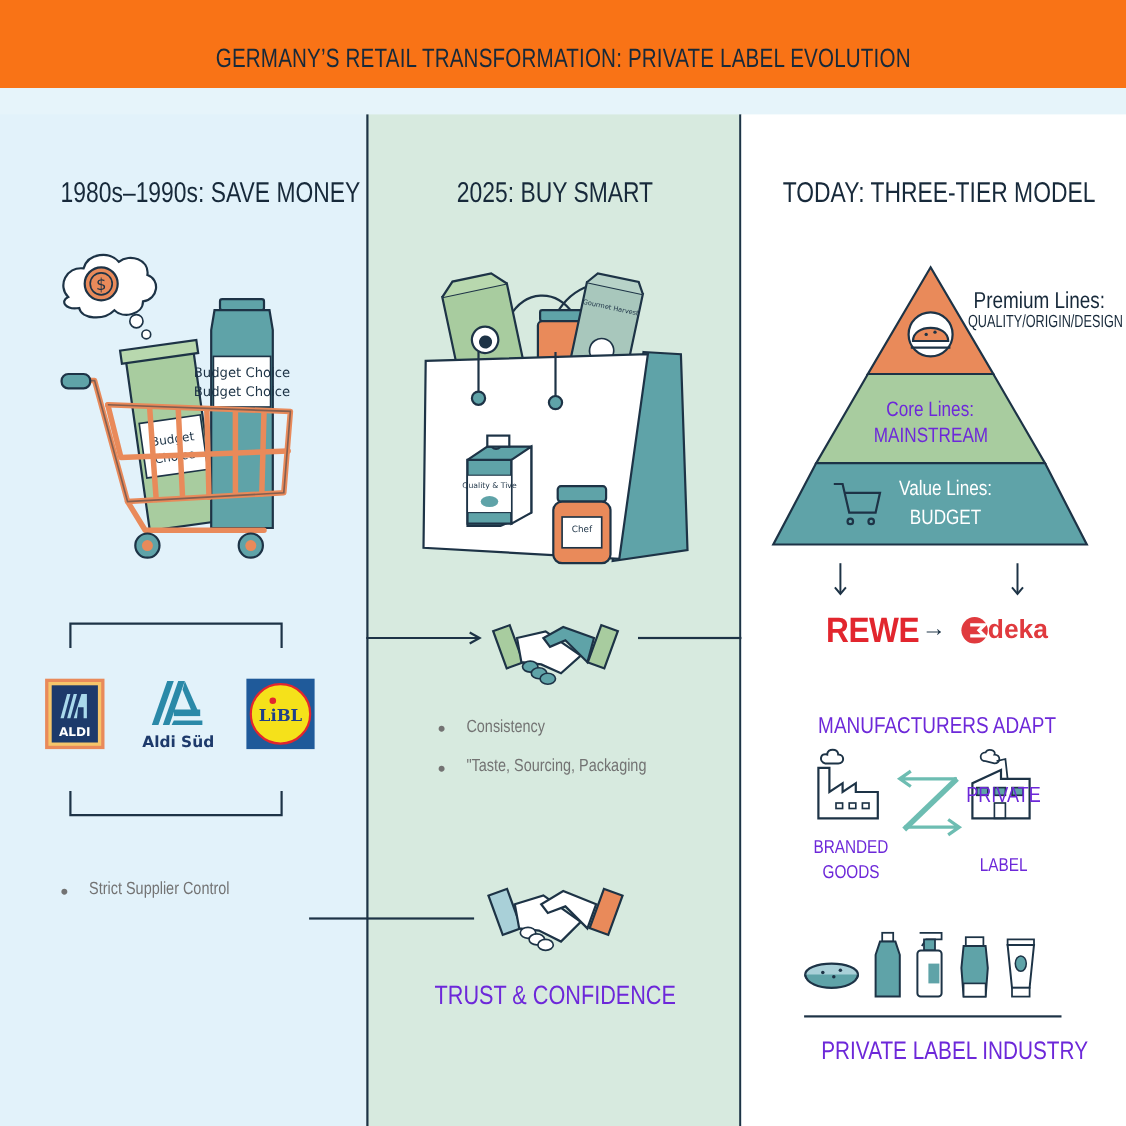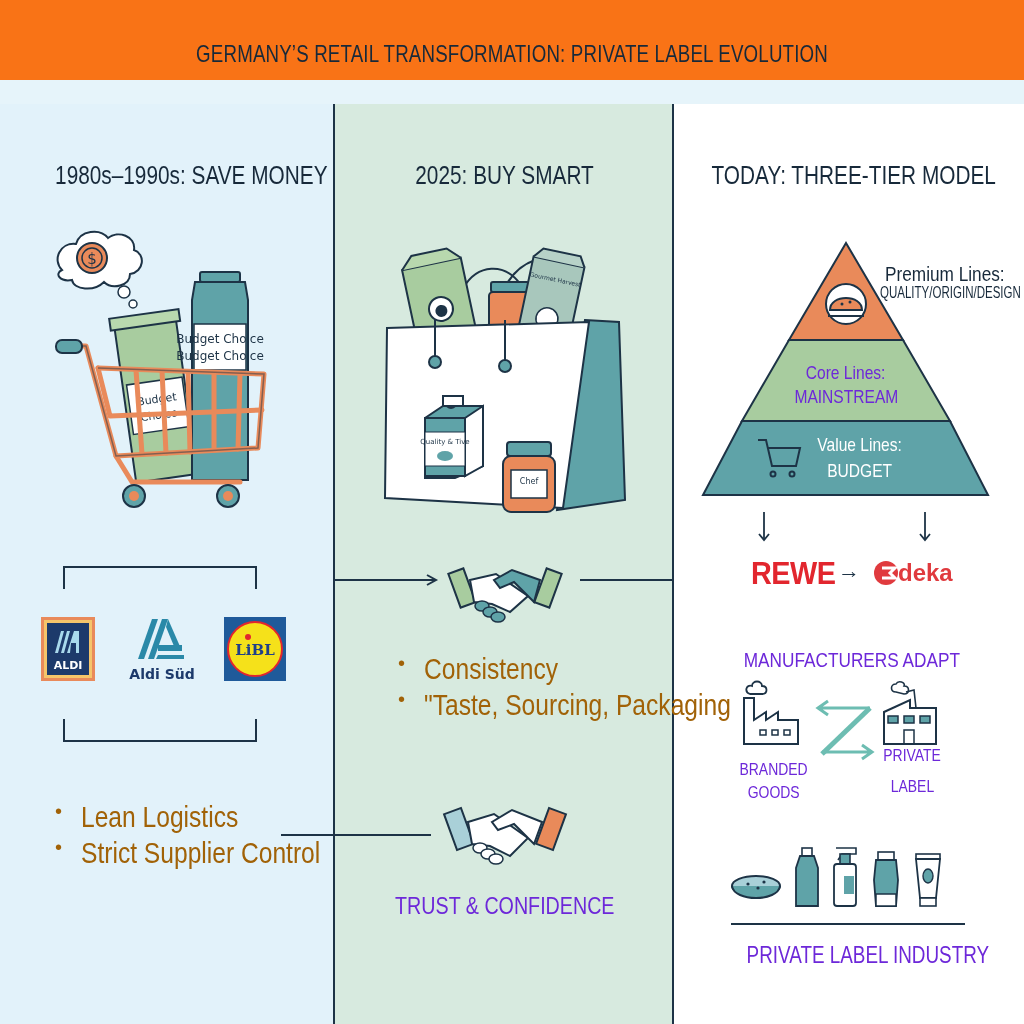--- a/index.html
+++ b/index.html
@@ -24,21 +24,21 @@
   .col-2 { left: 333px; width: 341px; background: #d7eadf; border-left: 2px solid #1d3346; border-right: 2px solid #1d3346; }
   .col-3 { left: 674px; width: 350px; background: #ffffff; }
   .heading {
     position: absolute; text-align: center; font-size: 26px; color: #17293a; white-space: nowrap;
   }
   .heading span { display: inline-block; transform: scaleX(0.8); transform-origin: center; }
   .abs { position: absolute; }
   .txt { position: absolute; white-space: nowrap; color: #17293a; }
   .txt span.s { display: inline-block; transform: scaleX(0.82); transform-origin: left center; }
   .bullet-list { position: absolute; list-style: none; }
-  .bullet-list li { position: relative; height: 36px; font-size: 30px; white-space: nowrap; padding-left: 26px; color: #a16207; }
+  .bullet-list li { position: relative; height: 36px; font-size: 16px; white-space: nowrap; padding-left: 26px; color: #737373; }
   .bullet-list li::before { content: "•"; position: absolute; left: 0; top: 0; font-size: 20px; }
   .bullet-list li span { display: inline-block; transform: scaleX(0.82); transform-origin: left center; }
   .center-txt { position: absolute; text-align: center; white-space: nowrap; color: #6d28d9; }
   .center-txt span { display: inline-block; transform: scaleX(0.82); transform-origin: center; }
   svg { position: absolute; overflow: visible; }
 </style>
 </head>
 <body>
 
 <div class="header">
@@ -125,21 +125,20 @@
 </svg>
 
 <svg style="left:224px;top:617px;" width="62" height="64" viewBox="0 0 62 64">
   <rect x="0" y="0" width="62" height="64" fill="#1f5a9a"></rect>
   <circle cx="31" cy="32" r="27" fill="#f5e11a" stroke="#e2262e" stroke-width="2"></circle>
   <text x="31" y="38" text-anchor="middle" font-size="15" font-weight="bold" fill="#1f3f8a" font-family="DejaVu Serif, serif">LiBL</text>
   <circle cx="24" cy="20" r="3" fill="#e2262e"></circle>
 </svg>
 
 <ul class="bullet-list" style="left:55px;top:800px;">
-  <li><span>Lean Logistics</span></li>
   <li><span>Strict Supplier Control</span></li>
 </ul>
 
 <div class="abs" style="left:281px;top:834px;width:150px;height:2px;background:#1d3346;"></div>
 
 <div class="heading" style="left:335px;width:339px;top:160px;text-decoration:underline;"><span>2025: BUY SMART</span></div>
 
 <svg style="left:385px;top:220px;" width="240" height="290" viewBox="0 0 240 290">
 
   <path d="M70 120 C60 30 150 20 150 120" fill="none" stroke="#1d3346" stroke-width="2"></path>
@@ -284,21 +283,21 @@
   <path d="M26 12 L34 10 L36 28" fill="none" stroke="#1d3346" stroke-width="1.6"></path>
   <path d="M4 64 L4 32 L30 20 L30 28 L56 28 L56 64 Z" fill="#ffffff" stroke="#1d3346" stroke-width="2"></path>
   <rect x="8" y="36" width="10" height="7" fill="#5fa3a8" stroke="#1d3346" stroke-width="1.5"></rect>
   <rect x="24" y="36" width="10" height="7" fill="#5fa3a8" stroke="#1d3346" stroke-width="1.5"></rect>
   <rect x="40" y="36" width="10" height="7" fill="#5fa3a8" stroke="#1d3346" stroke-width="1.5"></rect>
   <rect x="24" y="50" width="10" height="14" fill="none" stroke="#1d3346" stroke-width="1.5"></rect>
 </svg>
 
 <div class="center-txt" style="left:724px;width:100px;top:760px;font-size:17px;"><span>BRANDED</span></div>
 <div class="center-txt" style="left:724px;width:100px;top:783px;font-size:17px;"><span>GOODS</span></div>
-<div class="center-txt" style="left:862px;width:100px;top:746px;font-size:17px;"><span>PRIVATE</span></div>
+<div class="center-txt" style="left:862px;width:100px;top:712px;font-size:20px;"><span>PRIVATE</span></div>
 <div class="center-txt" style="left:862px;width:100px;top:777px;font-size:17px;"><span>LABEL</span></div>
 
 <svg style="left:730px;top:840px;" width="240" height="80" viewBox="0 0 240 80">
   <g>
     <ellipse cx="26" cy="46" rx="24" ry="10" fill="#a9d0d8" stroke="#1d3346" stroke-width="2"></ellipse>
     <path d="M2 46 C4 62 48 62 50 46" fill="#5fa3a8" stroke="#1d3346" stroke-width="2"></path>
     <circle cx="18" cy="44" r="1.6" fill="#1d3346"></circle>
       <circle cx="28" cy="48" r="1.6" fill="#1d3346"></circle>
       <circle cx="34" cy="42" r="1.6" fill="#1d3346"></circle>
   </g>

